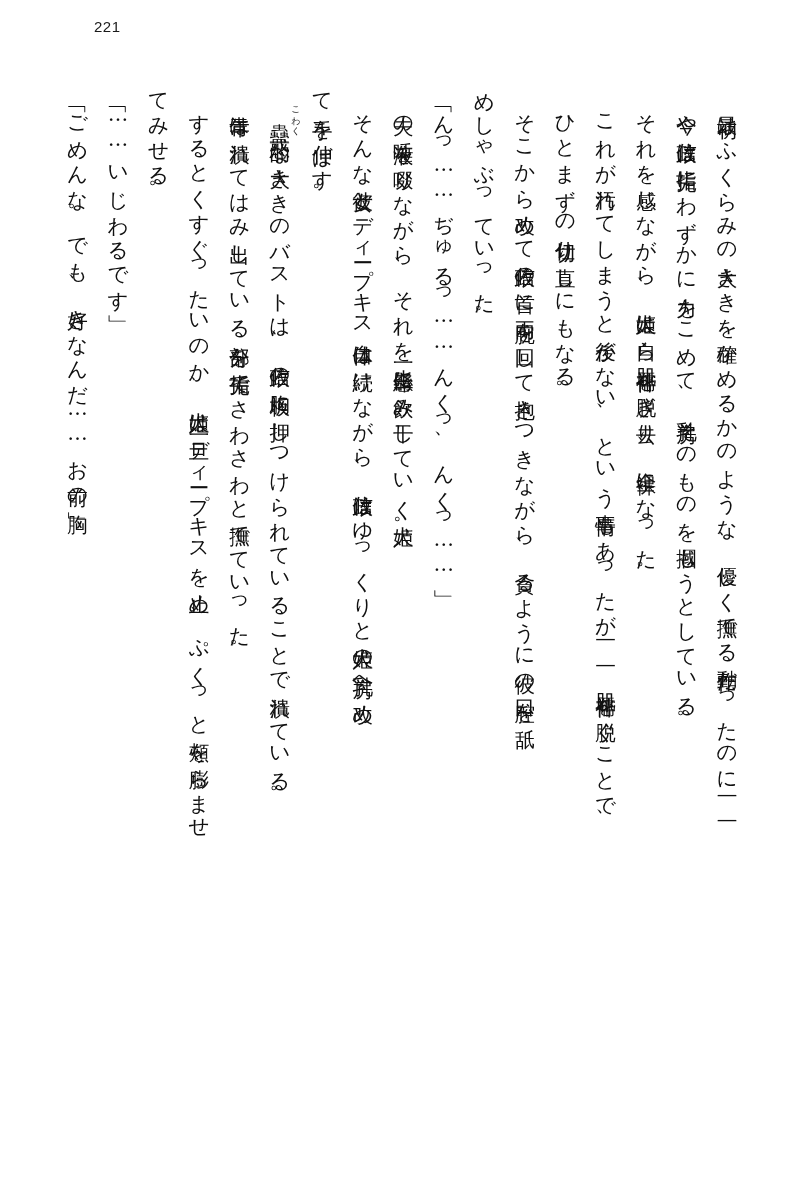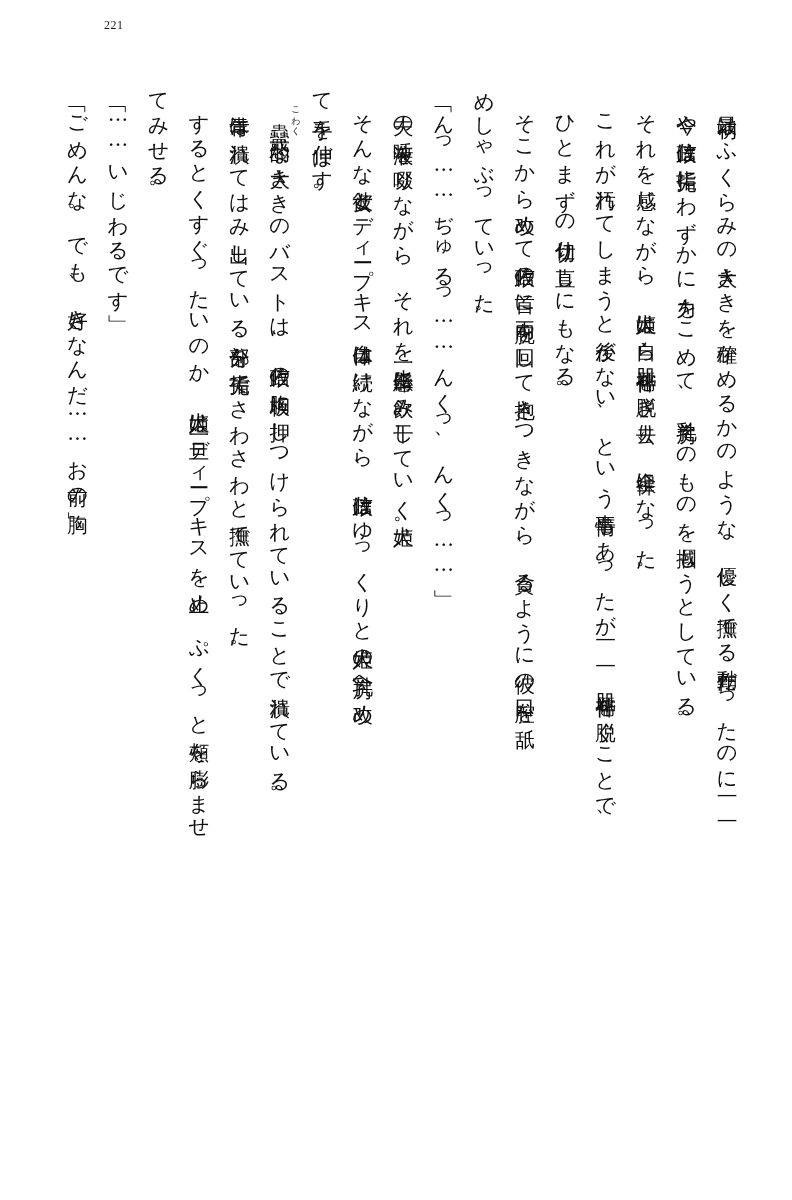--- a/index.html
+++ b/index.html
@@ -16,25 +16,25 @@
   }
   .page {
     position: relative;
     width: 792px;
     height: 1200px;
     background: #ffffff;
   }
   .page-number {
     position: absolute;
     top: 18px;
-    left: 104px;
-    font-size: 12px;
+    left: 94px;
+    font-size: 15px;
     letter-spacing: 0.5px;
     color: #1a1a1a;
-    font-family: Liberation Serif, serif;
+    font-family: Liberation Sans, sans-serif;
   }
   .text-body {
     position: absolute;
     top: 78px;
     left: 56px;
     width: 690px;
     height: 1060px;
     writing-mode: vertical-rl;
     text-orientation: upright;
     direction: ltr;

